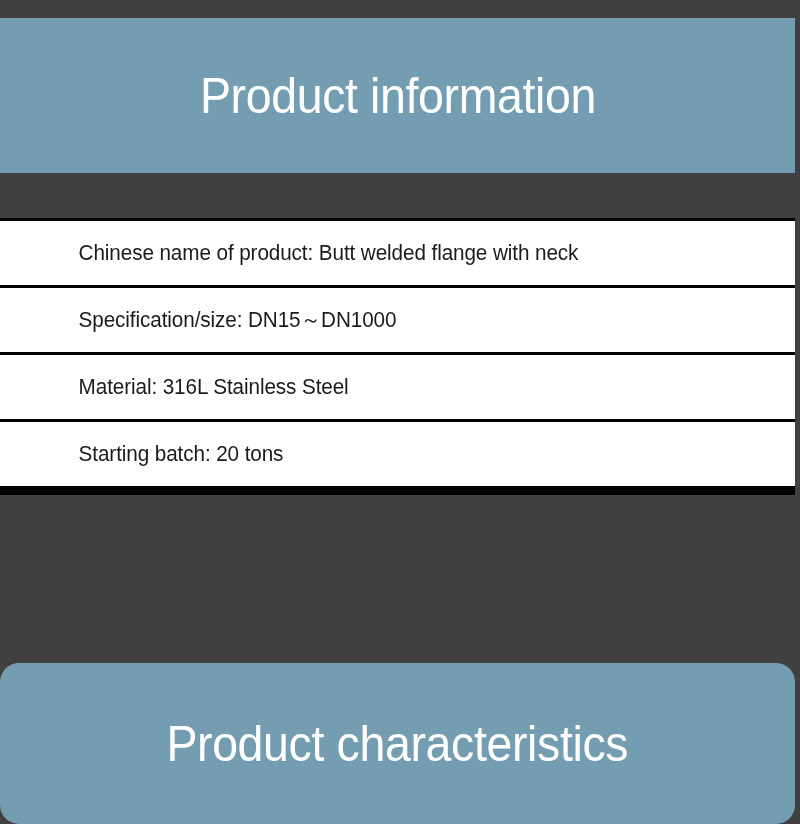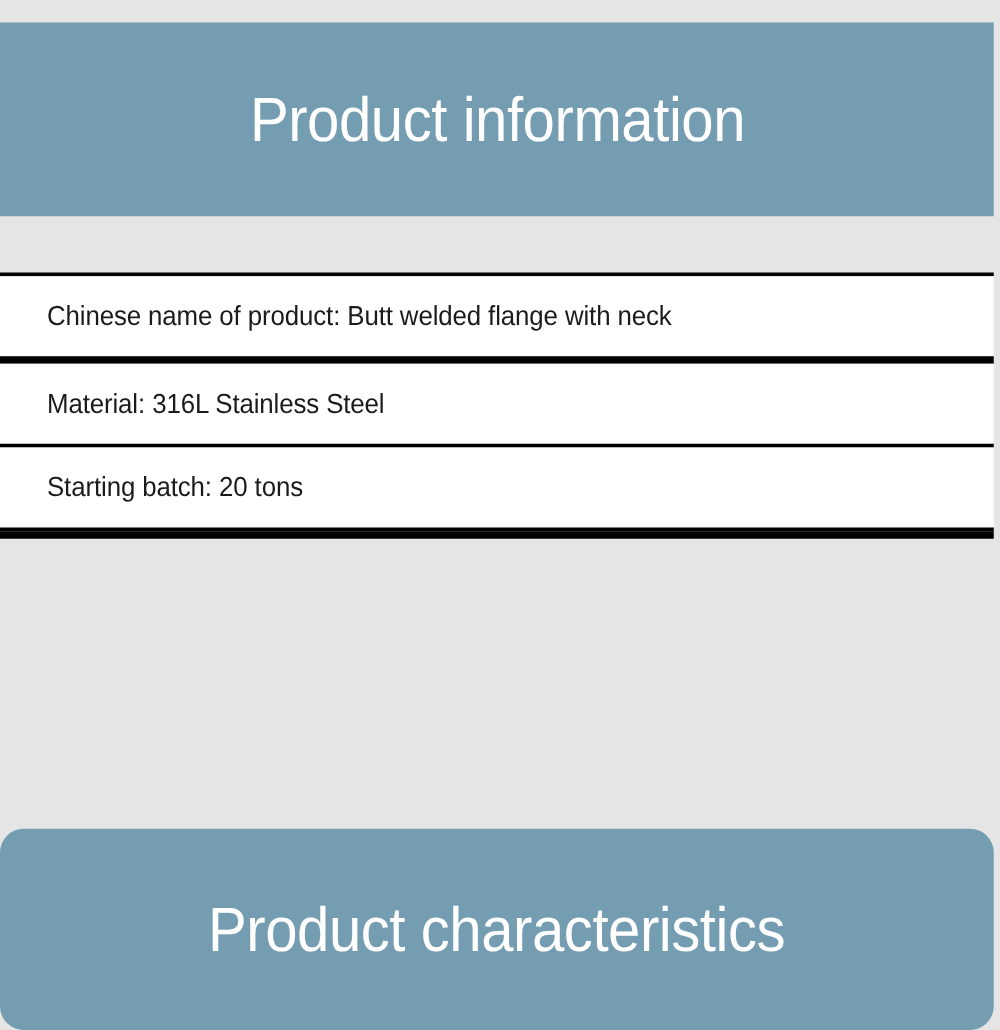--- a/index.html
+++ b/index.html
@@ -10,21 +10,21 @@
   }
   body {
     font-family: "Liberation Sans", "DejaVu Sans", sans-serif;
     -webkit-font-smoothing: antialiased;
   }
   #page {
     position: relative;
     width: 800px;
     height: 824px;
     margin: 0;
-    background: #e5e5e5;
+    background: #404040;
     overflow: hidden;
   }
 
   
   .banner {
     position: absolute;
     left: 0;
     width: 795px;
     display: flex;
     align-items: center;
@@ -67,20 +67,21 @@
     font-size: 0;
     line-height: 0;
   }
   .table-row {
     width: 795px;
     height: 64px;
     box-sizing: border-box;
     display: flex;
     align-items: center;
     background: #ffffff;
+    padding-left: 41px;
   }
   .row-text {
     padding-left: 40px;
     color: #1b1b1b;
     font-family: "Liberation Sans", "DejaVu Sans", sans-serif;
     font-size: 22px;
     font-weight: 400;
     line-height: 1.1;
     letter-spacing: -0.1px;
     transform: scaleX(0.94);
@@ -100,20 +101,23 @@
   <div id="info-table">
 
     <div class="table-rule"></div>
 
     <div class="table-row">
       <div class="row-text">Chinese name of product: Butt welded flange with neck</div>
     </div>
 
     <div class="table-rule"></div>
 
+    <div class="table-row">
+      <div class="row-text">Specification/size: DN15～DN1000</div>
+    </div>
 
     <div class="table-rule"></div>
 
     <div class="table-row">
       <div class="row-text">Material: 316L Stainless Steel</div>
     </div>
 
     <div class="table-rule"></div>
 
     <div class="table-row">

